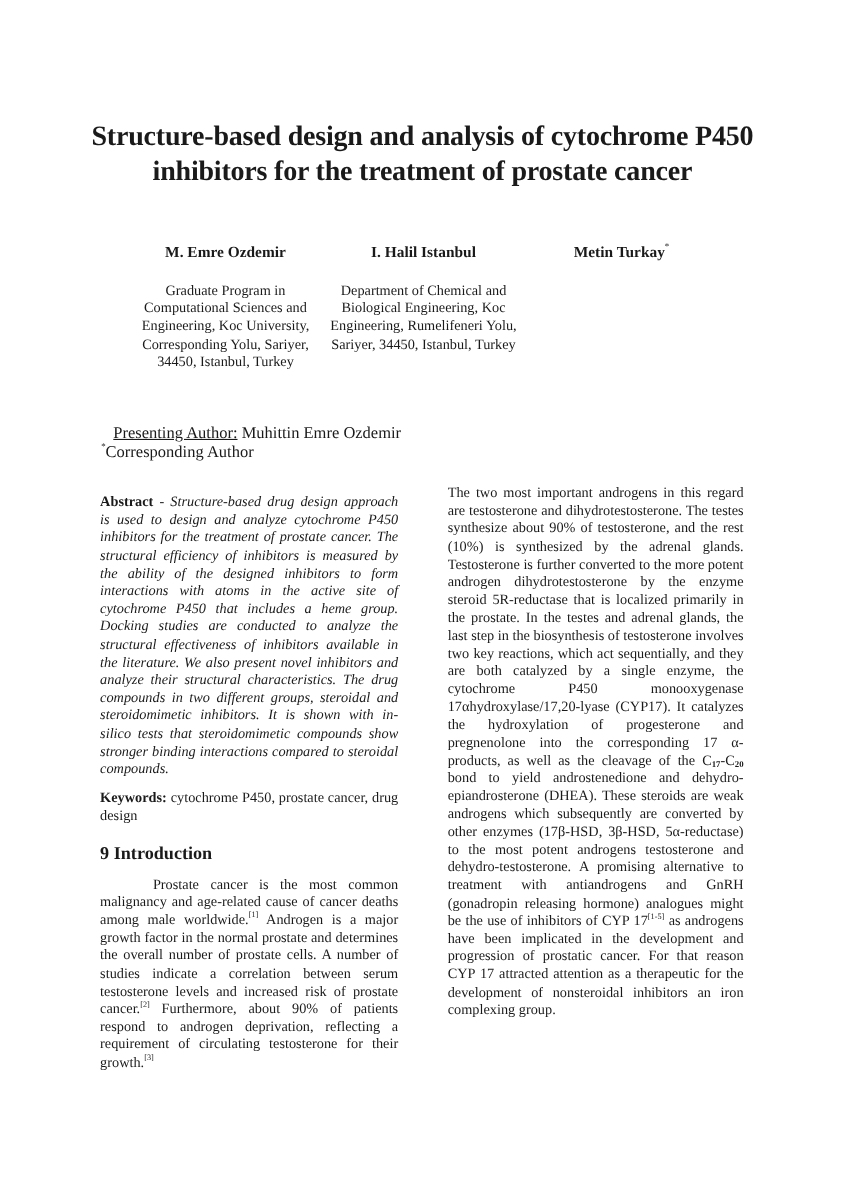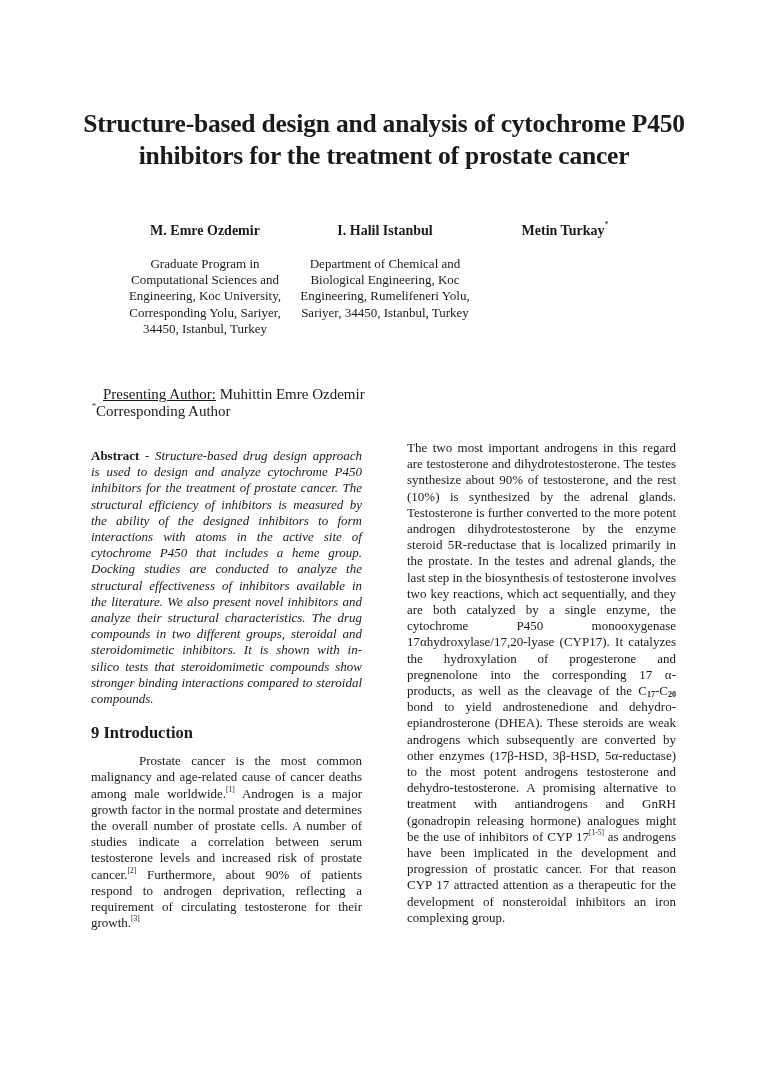--- a/index.html
+++ b/index.html
@@ -165,20 +165,21 @@
     <span class="plabel">Presenting Author:</span><span> Muhittin Emre Ozdemir</span>
   </div>
 
   <div class="corresponding">
     <sup>*</sup><span>Corresponding Author</span>
   </div>
 
   <div class="col col-left">
     <p class="abstract"><span class="alabel">Abstract</span><span> - </span><span>Structure-based drug design approach is used to design and analyze cytochrome P450 inhibitors for the treatment of prostate cancer.  The structural efficiency of inhibitors is measured by the ability of the designed inhibitors to form interactions with atoms in the active site of cytochrome P450 that includes a heme group.  Docking studies are conducted to analyze the structural effectiveness of inhibitors available in the literature.  We also present novel inhibitors and analyze their structural characteristics.  The drug compounds in two different groups, steroidal and steroidomimetic inhibitors.  It is shown with in-silico tests that steroidomimetic compounds show stronger binding interactions compared to steroidal compounds.</span></p>
 
+    <p class="keywords"><span class="klabel">Keywords:</span><span> cytochrome P450, prostate cancer, drug design</span></p>
 
     <p class="section-heading">9 Introduction</p>
 
     <p class="indent"><span>Prostate cancer is the most common malignancy and age-related cause of cancer deaths among male worldwide.</span><sup class="ref">[1]</sup><span> Androgen is a major growth factor in the normal prostate and determines the overall number of prostate cells.  A number of studies indicate a correlation between serum testosterone levels and increased risk of prostate cancer.</span><sup class="ref">[2]</sup><span> Furthermore, about 90% of patients respond to androgen deprivation, reflecting a requirement of circulating testosterone for their growth.</span><sup class="ref">[3]</sup></p>
   </div>
 
   <div class="col col-right">
     <p><span>The two most important androgens in this regard are testosterone and dihydrotestosterone.  The testes synthesize about 90% of testosterone, and the rest (10%) is synthesized by the adrenal glands.  Testosterone is further converted to the more potent androgen dihydrotestosterone by the enzyme steroid 5R-reductase that is localized primarily in the prostate.  In the testes and adrenal glands, the last step in the biosynthesis of testosterone involves two key reactions, which act sequentially, and they are both catalyzed by a single enzyme, the cytochrome P450 monooxygenase 17αhydroxylase/17,20-lyase (CYP17).  It catalyzes the hydroxylation of progesterone and pregnenolone into the corresponding 17 α-products, as well as the cleavage of the C</span><sub>17</sub><span>-C</span><sub>20</sub><span> bond to yield androstenedione and dehydro-epiandrosterone (DHEA). These steroids are weak androgens which subsequently are converted by other enzymes (17β-HSD, 3β-HSD, 5α-reductase) to the most potent androgens testosterone and dehydro-testosterone.  A promising alternative to treatment with antiandrogens and GnRH (gonadropin releasing hormone) analogues might be the use of inhibitors of CYP 17</span><sup class="ref">[1-5]</sup><span> as androgens have been implicated in the development and progression of prostatic cancer.  For that reason CYP 17 attracted attention as a therapeutic for the development of nonsteroidal inhibitors an iron complexing group.</span></p>
   </div>
 

